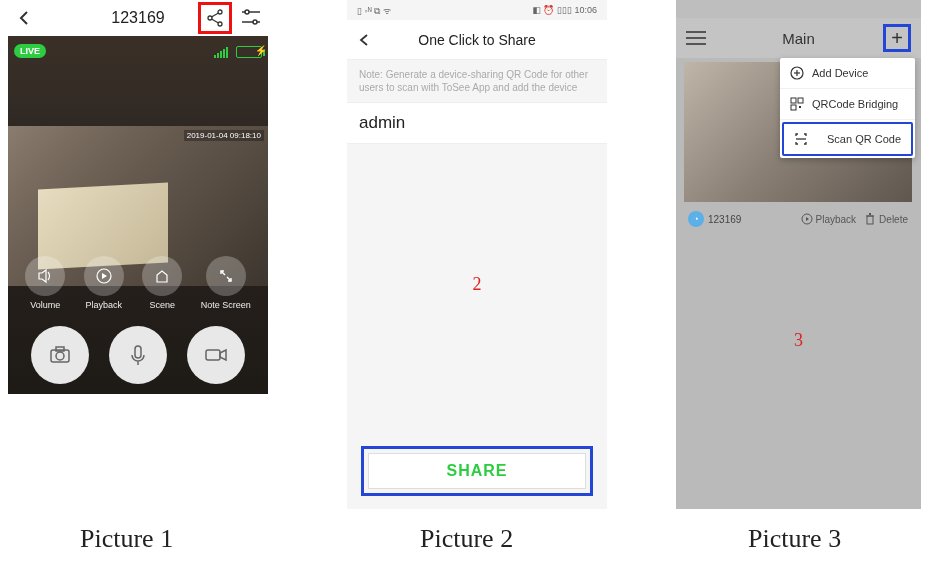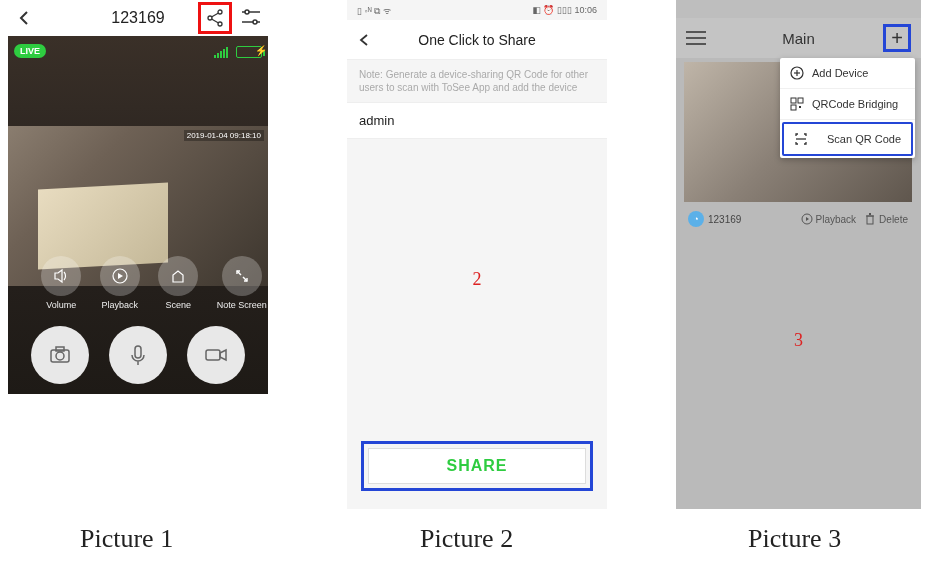--- a/index.html
+++ b/index.html
@@ -16,35 +16,35 @@
   .p1-body { height: 358px; background: linear-gradient(180deg, #3a3028 0%, #2a2420 40%, #1e1a16 100%); position: relative; }
   .live-badge { position: absolute; left: 6px; top: 8px; background: #2ecc40; color: #fff; font-size: 9px; font-weight: bold; padding: 2px 6px; border-radius: 8px; }
   .signal { position: absolute; right: 38px; top: 10px; }
   .battery { position: absolute; right: 6px; top: 10px; width: 26px; height: 12px; border: 1px solid #2ecc40; border-radius: 2px; }
   .battery::after { content: ""; position: absolute; right: -4px; top: 3px; width: 2px; height: 6px; background: #2ecc40; }
   .battery-fill { height: 100%; width: 70%; background: #2ecc40; }
   .charge { position: absolute; right: 0px; top: 9px; color: #fff; font-size: 10px; }
   .cam-view { position: absolute; left: 0; top: 90px; width: 260px; height: 160px; background: linear-gradient(135deg, #8a7d6f 0%, #6e6155 30%, #3d362e 100%); }
   .box-shape { position: absolute; left: 30px; top: 60px; width: 130px; height: 80px; background: linear-gradient(135deg, #e8dcc0, #c4b898); transform: skewY(-3deg); }
   .ts { position: absolute; right: 4px; top: 4px; font-size: 8px; color: #fff; background: rgba(0,0,0,0.3); padding: 1px 3px; }
-  .controls-row1 { position: absolute; bottom: 84px; left: 0; width: 100%; display: flex; justify-content: space-around; padding: 0 8px; margin-left: 16px; }
+  .controls-row1 { position: absolute; bottom: 84px; left: 0; width: 100%; display: flex; justify-content: space-around; padding: 0 8px; }
   .controls-row2 { position: absolute; bottom: 10px; left: 0; width: 100%; display: flex; justify-content: center; gap: 20px; }
   .ctrl-sm { display: flex; flex-direction: column; align-items: center; gap: 4px; }
   .ctrl-circ-sm { width: 40px; height: 40px; border-radius: 50%; background: rgba(255,255,255,0.25); display: flex; align-items: center; justify-content: center; color: #fff; }
   .ctrl-label { font-size: 9px; color: #eee; }
   .ctrl-circ-lg { width: 58px; height: 58px; border-radius: 50%; background: #e8e8e8; display: flex; align-items: center; justify-content: center; color: #555; }
 
   
   .p2 { left: 347px; top: 0; width: 260px; height: 509px; background: #f5f5f5; }
   .p2-status { height: 20px; display: flex; justify-content: space-between; align-items: center; padding: 0 10px; font-size: 9px; color: #666; }
   .p2-header { height: 40px; background: #fff; display: flex; align-items: center; position: relative; border-bottom: 1px solid #eee; }
   .p2-back { position: absolute; left: 10px; font-size: 18px; color: #333; }
   .p2-title { width: 100%; text-align: center; font-size: 14px; color: #222; }
   .p2-note { padding: 8px 12px; font-size: 10px; color: #aaa; line-height: 1.3; }
-  .p2-admin { background: #fff; padding: 10px 12px; font-size: 13px; color: #222; border-top: 1px solid #eee; border-bottom: 1px solid #eee; }
+  .p2-admin { background: #fff; padding: 10px 12px; font-size: 17px; color: #222; border-top: 1px solid #eee; border-bottom: 1px solid #eee; }
   .p2-body { position: relative; height: 360px; }
   .num2 { position: absolute; left: 50%; top: 130px; transform: translateX(-50%); color: #d22; font-size: 18px; font-family: serif; }
   .p2-share-wrap { position: absolute; bottom: 8px; left: 14px; right: 14px; border: 3px solid #2446d6; padding: 4px; }
   .p2-share-btn { height: 36px; background: #fff; border: 1px solid #ddd; display: flex; align-items: center; justify-content: center; color: #2ecc40; font-size: 16px; font-weight: bold; letter-spacing: 1px; }
 
   
   .p3 { left: 676px; top: 0; width: 245px; height: 509px; background: #bababa; }
   .p3-status { height: 18px; background: #bebebe; }
   .p3-header { height: 40px; background: #c4c4c4; display: flex; align-items: center; justify-content: space-between; padding: 0 10px; position: relative; }
   .p3-menu { width: 20px; height: 14px; display: flex; flex-direction: column; justify-content: space-between; }

